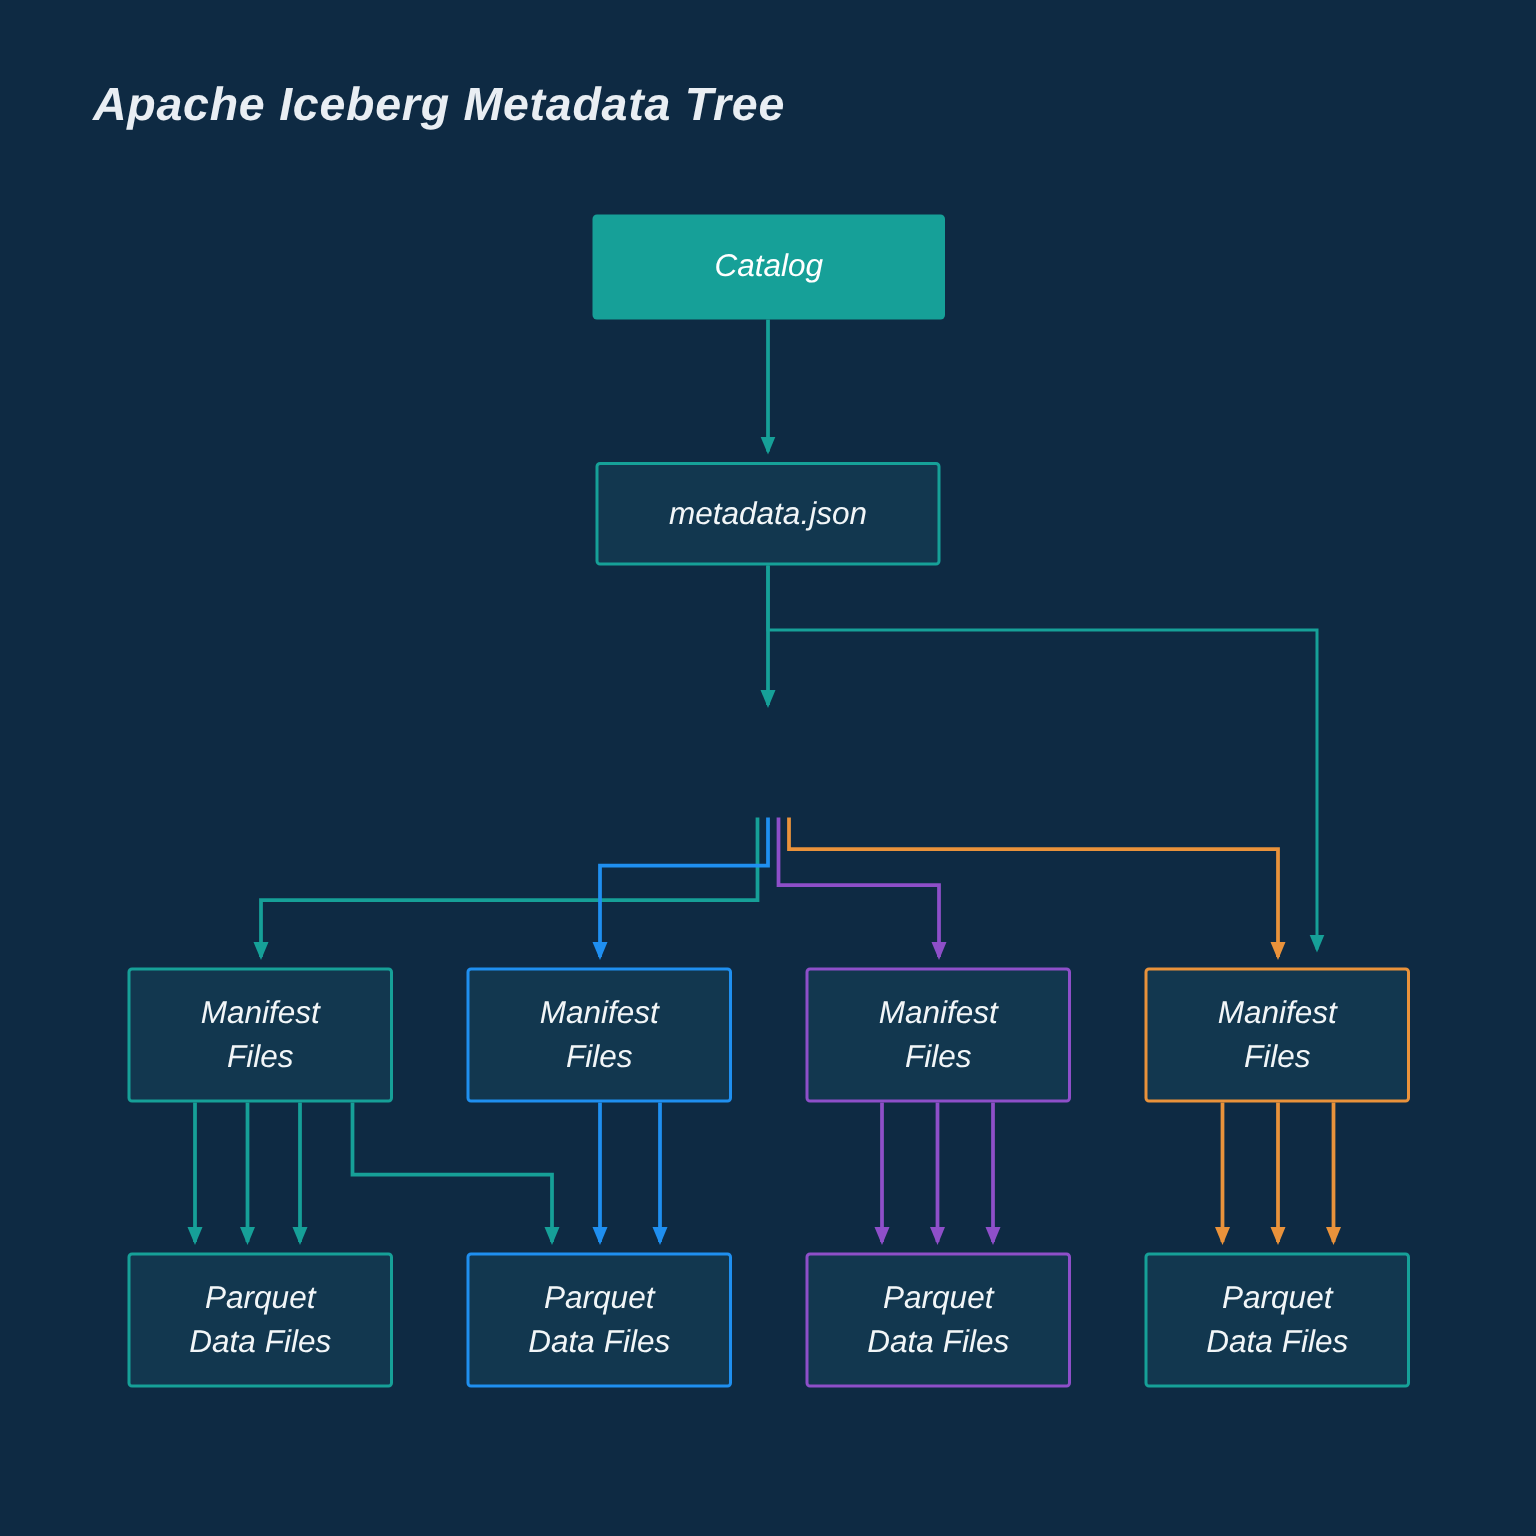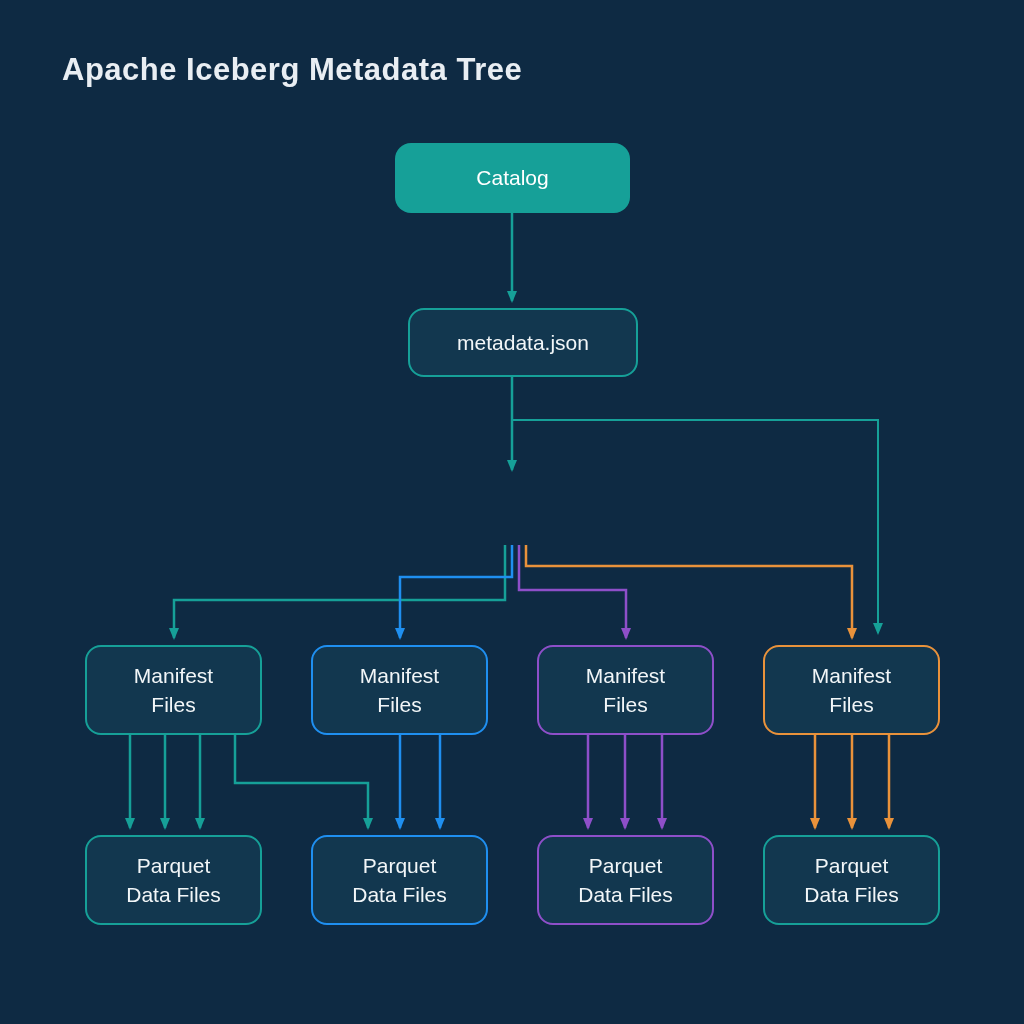--- a/index.html
+++ b/index.html
@@ -12,21 +12,21 @@
     --text: #f2f6f8;
   }
   * { margin: 0; padding: 0; box-sizing: border-box; }
   body {
     width: 1024px; height: 1024px;
     background: var(--background);
     font-family: "Liberation Sans", sans-serif;
     overflow: hidden;
     position: relative;
   }
-  .stage { position: absolute; inset: 0; width: 1024px; height: 952px; }
+  .stage { position: absolute; inset: 0; width: 1024px; height: 952px; font-style: italic; }
   svg.wires { position: absolute; inset: 0; }
   svg.wires path { fill: none; stroke-width: 2.5px; }
   svg.wires path.thin { stroke-width: 2px; }
 
   .diagram-title {
     position: absolute;
     left: 62px; top: 52px;
     font-size: 31px;
     font-weight: bold;
     letter-spacing: 0.5px;
@@ -36,36 +36,36 @@
   .node {
     position: absolute;
     display: flex;
     flex-direction: column;
     align-items: center;
     justify-content: center;
     text-align: center;
     font-size: 21px;
     line-height: 1.4;
     color: var(--text);
-    border-radius: 16px;
+    border-radius: 3px;
     background: var(--box_fill);
   }
   .node.filled {
     background: var(--teal);
     color: #ffffff;
     border: none;
   }
   .node.outlined { border: 2.5px solid var(--teal); }
   .b-teal   { border-color: var(--teal)   !important; }
   .b-blue   { border-color: var(--blue)   !important; }
   .b-purple { border-color: var(--purple) !important; }
   .b-orange { border-color: var(--orange) !important; }
 
   .n-catalog       { left: 395px; top: 143px; width: 235px; height: 70px; }
-  .n-metadata      { left: 408px; top: 308px; width: 230px; height: 69px; }
+  .n-metadata      { left: 397px; top: 308px; width: 230px; height: 69px; }
   .n-manifest-list { left: 397px; top: 477px; width: 230px; height: 68px; }
 
   .n-mf-1 { left:  85px; top: 645px; width: 177px; height: 90px; }
   .n-mf-2 { left: 311px; top: 645px; width: 177px; height: 90px; }
   .n-mf-3 { left: 537px; top: 645px; width: 177px; height: 90px; }
   .n-mf-4 { left: 763px; top: 645px; width: 177px; height: 90px; }
 
   .n-pq-1 { left:  85px; top: 835px; width: 177px; height: 90px; }
   .n-pq-2 { left: 311px; top: 835px; width: 177px; height: 90px; }
   .n-pq-3 { left: 537px; top: 835px; width: 177px; height: 90px; }

